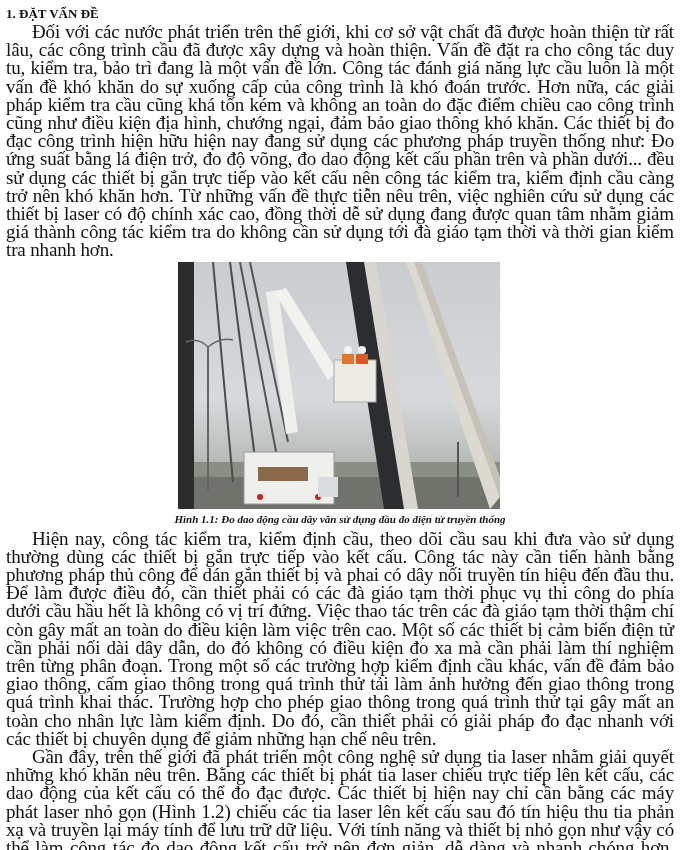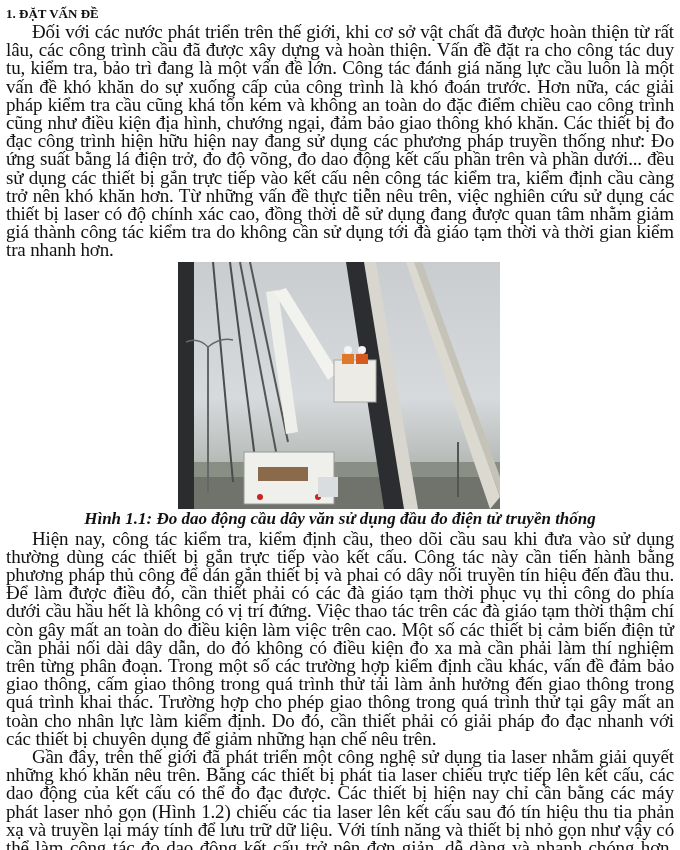--- a/index.html
+++ b/index.html
@@ -21,21 +21,21 @@
     }
     .p2 { margin-top: 0; }
     .p3 { }
     .figure {
       position: relative; width: 322px; height: 247px; margin: 2px 0 0 172px;
       overflow: hidden;
       background: linear-gradient(#c9cdd0 0%, #d7dadd 55%, #b8bcb9 80%, #8c9189 100%);
     }
     .caption {
       text-align: center; font-style: italic; font-weight: bold;
-      font-size: 17px; line-height: 18px; margin: 1px 0 2px 0;
+      font-size: 11px; line-height: 18px; margin: 1px 0 2px 0;
     }
     .fig-svg { position: absolute; left: 0; top: 0; }
   </style>
 </head>
 <body>
 
 <div class="page">
   <h1>1. ĐẶT VẤN ĐỀ</h1>
   <p class="p1">Đối với các nước phát triển trên thế giới, khi cơ sở vật chất đã được hoàn thiện từ rất lâu, các công trình cầu đã được xây dựng và hoàn thiện. Vấn đề đặt ra cho công tác duy tu, kiểm tra, bảo trì đang là một vấn đề lớn. Công tác đánh giá năng lực cầu luôn là một vấn đề khó khăn do sự xuống cấp của công trình là khó đoán trước. Hơn nữa, các giải pháp kiểm tra cầu cũng khá tốn kém và không an toàn do đặc điểm chiều cao công trình cũng như điều kiện địa hình, chướng ngại, đảm bảo giao thông khó khăn. Các thiết bị đo đạc công trình hiện hữu hiện nay đang sử dụng các phương pháp truyền thống như: Đo ứng suất bằng lá điện trở, đo độ võng, đo dao động kết cấu phần trên và phần dưới... đều sử dụng các thiết bị gắn trực tiếp vào kết cấu nên công tác kiểm tra, kiểm định cầu càng trở nên khó khăn hơn. Từ những vấn đề thực tiễn nêu trên, việc nghiên cứu sử dụng các thiết bị laser có độ chính xác cao, đồng thời dễ sử dụng đang được quan tâm nhằm giảm giá thành công tác kiểm tra do không cần sử dụng tới đà giáo tạm thời và thời gian kiểm tra nhanh hơn.</p>
 

